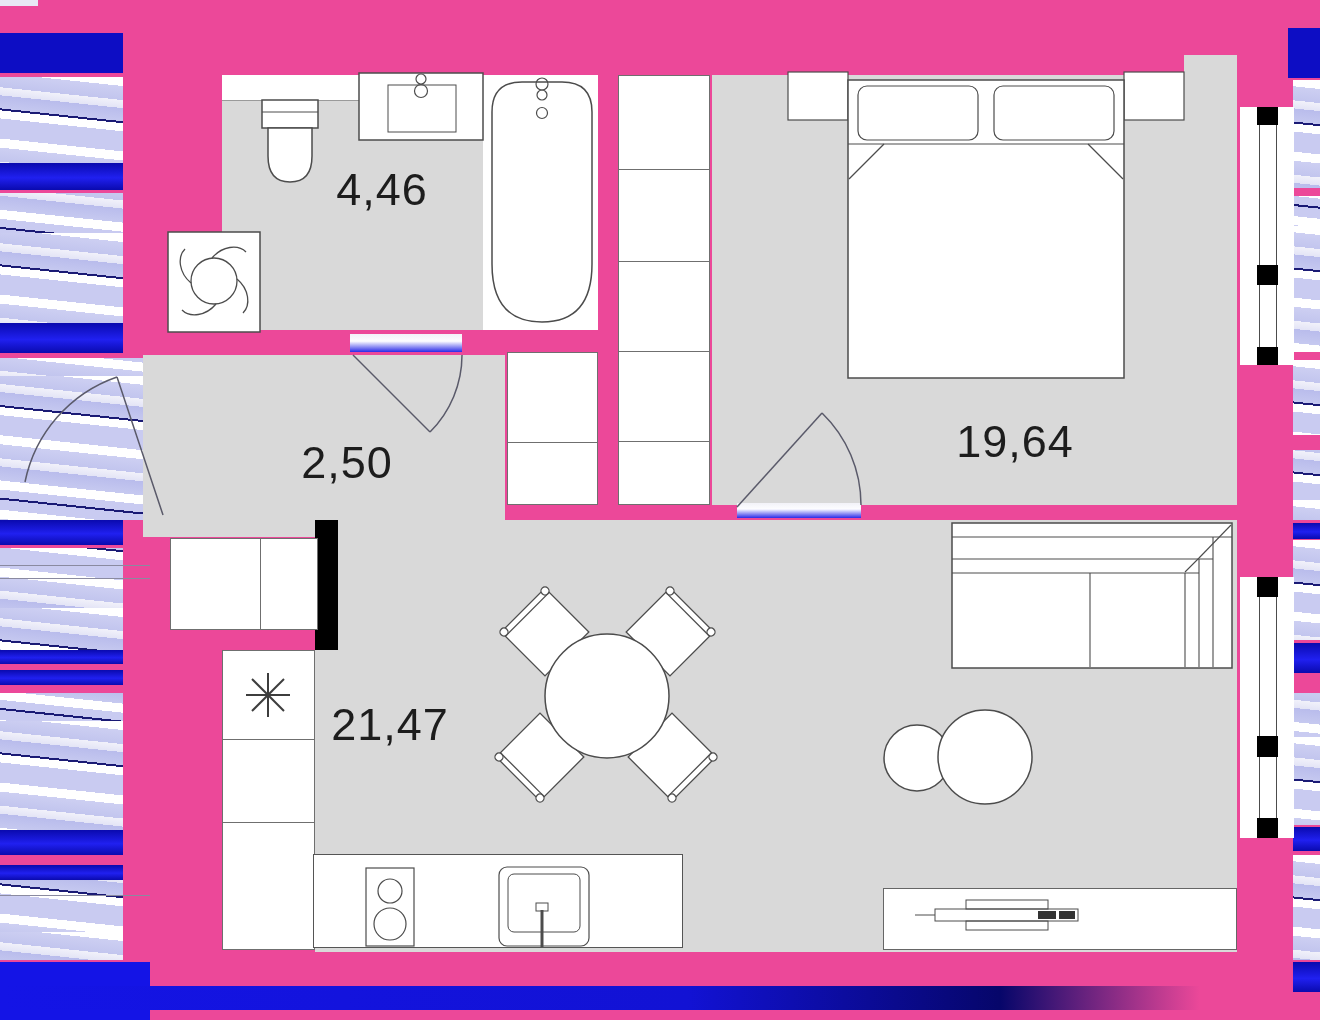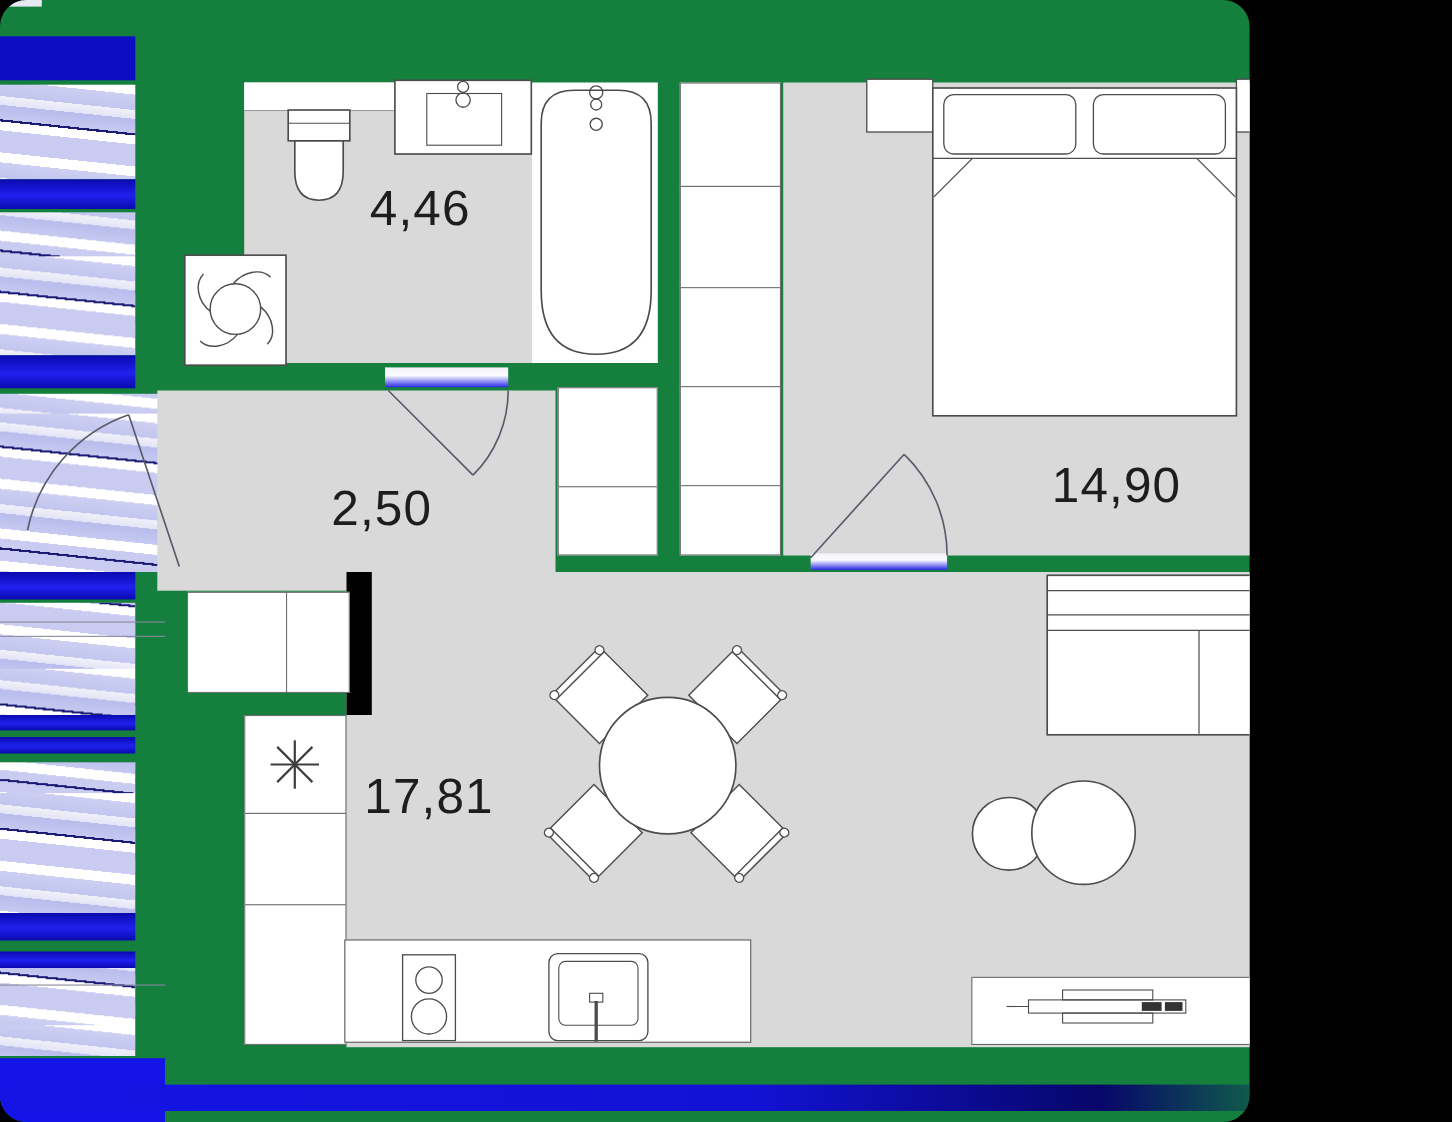--- a/index.html
+++ b/index.html
@@ -1,17 +1,17 @@
 <!DOCTYPE html>
 <html><head>
 <meta charset="utf-8">
 <style>
   html,body{margin:0;padding:0;background:#000;}
-  #stage{position:relative;width:1136px;height:1020px;background:#15803d;overflow:hidden;
-         font-family:"Liberation Sans",sans-serif;border-radius:24px;}
+  #stage{position:relative;width:1320px;height:1020px;background:#ec4899;overflow:hidden;
+         font-family:"Liberation Sans",sans-serif;}
   .abs{position:absolute;}
   .floor{position:absolute;background:#d9d9d9;}
   .wbox{position:absolute;background:#ffffff;border:1px solid #6f6f6f;box-sizing:border-box;}
   .wall{position:absolute;background:#000;}
   .label{position:absolute;transform:translate(-50%,-50%);font-size:45px;line-height:1;
          color:#1d1d1d;letter-spacing:1px;white-space:nowrap;z-index:40;}
   .stripes{position:absolute;
     background:
       repeating-linear-gradient(186deg,
         rgba(0,0,0,0) 0px, rgba(0,0,0,0) 44px, rgba(16,16,110,0.95) 44px, rgba(16,16,110,0.95) 46px,
@@ -241,16 +241,16 @@
         <path d="M246,695 H290"></path>
         <path d="M268,673 V717"></path>
         <path d="M252,679 L284,711"></path>
         <path d="M284,679 L252,711"></path>
       </g>
     </g>
   </svg>
 
   <div class="label" style="left:382px;top:189px;">4,46</div>
   <div class="label" style="left:347px;top:462px;">2,50</div>
-  <div class="label" style="left:1015px;top:441px;">14,90</div>
-  <div class="label" style="left:390px;top:724px;">17,81</div>
+  <div class="label" style="left:1015px;top:441px;">19,64</div>
+  <div class="label" style="left:390px;top:724px;">21,47</div>
 
 </div>
 
 </body></html>

